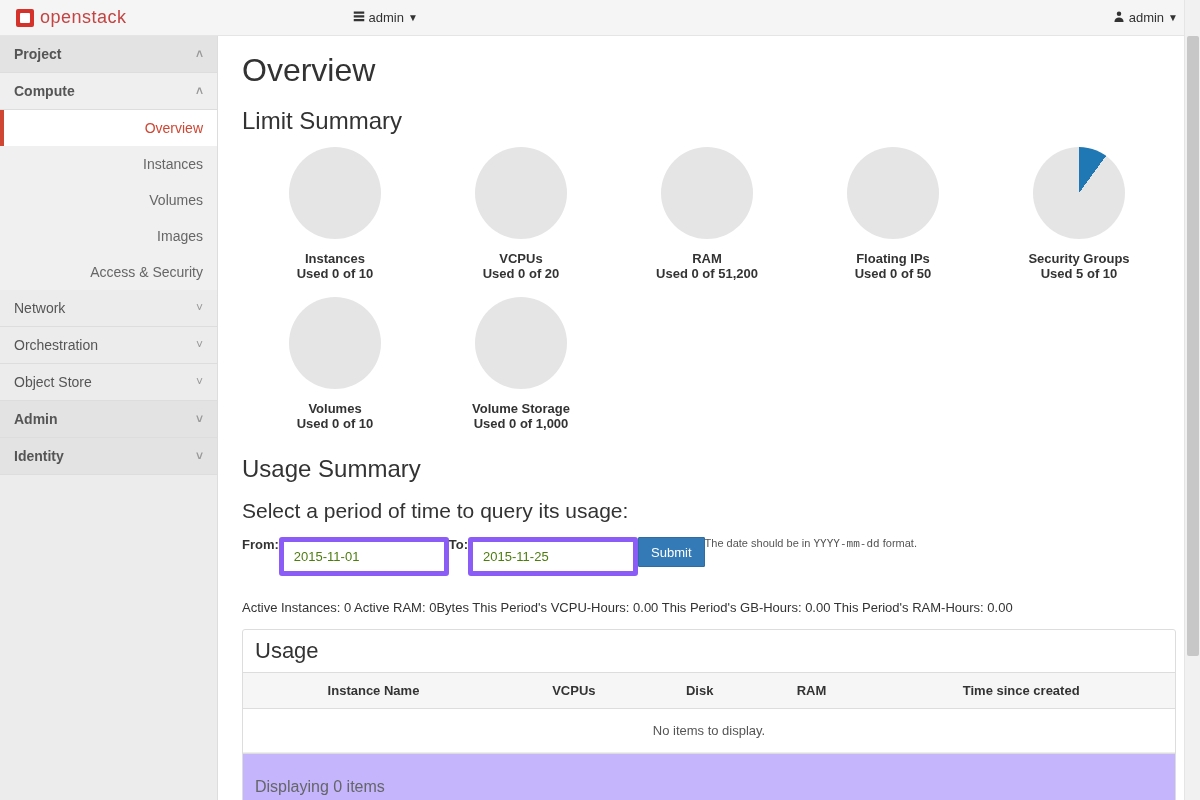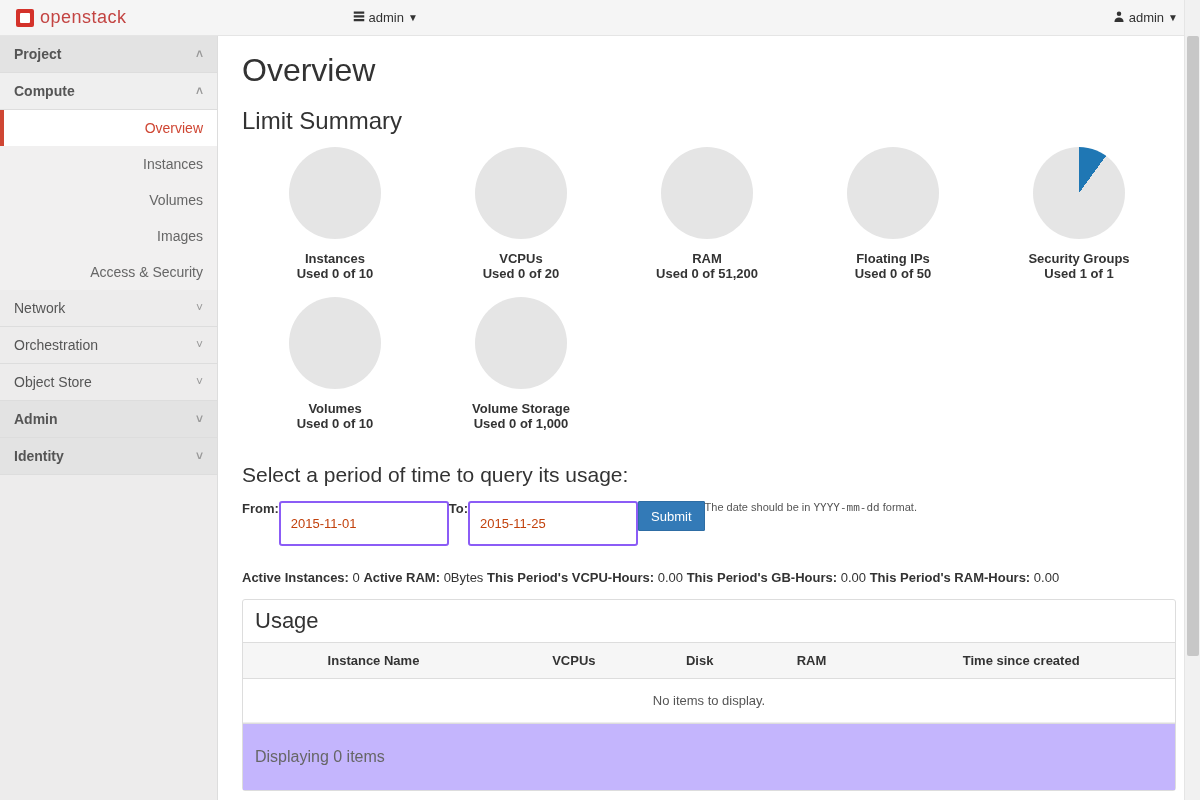--- a/index.html
+++ b/index.html
@@ -68,34 +68,34 @@
   background: conic-gradient(#1f77b4 0deg 36deg, #e5e5e5 36deg 360deg);
 }
 .quota .ql { font-weight: 700; font-size: 13px; color: #333; }
 .quota .qv { font-weight: 700; font-size: 13px; color: #333; }
 
 .period-row {
   display: flex; align-items: flex-start; gap: 0; margin-bottom: 24px; flex-wrap: wrap;
 }
 .period-row label { font-weight: 700; font-size: 13px; }
 .period-row input[type=text] {
-  height: 45px; border: 2px solid #8b5cf6; border-radius: 3px; padding: 0 10px;
-  width: 170px; font-size: 13px; color: #c2410c;
+  height: 39px; border: 5px solid #8b5cf6; border-radius: 3px; padding: 0 10px;
+  width: 170px; font-size: 13px; color: #4d7c0f;
 }
 .btn {
   height: 30px; padding: 0 12px; border-radius: 1px; border: 1px solid transparent;
   cursor: pointer; font-size: 13px; display: inline-flex; align-items: center; gap: 6px;
 }
 .btn-primary { background: #337ab7; color: #fff; border-color: #2e6da4; }
 .btn-default { background: #fff; color: #333; border: 1px solid #ccc; }
 .hint { font-size: 11px; color: #555; }
 .hint-sc { font-family: monospace; font-size: 11px; color: #555; }
 
 .usage-stats { font-size: 13px; color: #333; margin-bottom: 14px; }
-.usage-stats b { font-weight: 700; }
+.usage-stats b { font-weight: 400; }
 
 .card {
   border: 1px solid #ddd; border-radius: 3px;
 }
 .card-header {
   display: flex; align-items: center; justify-content: space-between;
   padding: 8px 12px;
 }
 .card-header h3 { font-size: 22px; font-weight: 500; }
 table.tbl { width: 100%; border-collapse: collapse; }
@@ -215,34 +215,35 @@
         <div class="qv">Used 0 of 51,200</div>
       </div>
       <div class="quota">
         <div class="pie"></div>
         <div class="ql">Floating IPs</div>
         <div class="qv">Used 0 of 50</div>
       </div>
       <div class="quota">
         <div class="pie used"></div>
         <div class="ql">Security Groups</div>
-        <div class="qv">Used 1 of 1</div>
+        <div class="qv">Used 5 of 10</div>
       </div>
       <div class="quota">
         <div class="pie"></div>
         <div class="ql">Volumes</div>
         <div class="qv">Used 0 of 10</div>
       </div>
       <div class="quota">
         <div class="pie"></div>
         <div class="ql">Volume Storage</div>
         <div class="qv">Used 0 of 1,000</div>
       </div>
     </div>
 
+    <h2 class="section">Usage Summary</h2>
     <h3 class="subsection">Select a period of time to query its usage:</h3>
 
     <div class="period-row">
       <label>From:</label>
       <input type="text" value="2015-11-01" style="">
       <label>To:</label>
       <input type="text" value="2015-11-25" style="">
       <button class="btn btn-primary">Submit</button>
       <span class="hint">
         <span>The date should be in </span><span class="hint-sc">YYYY-mm-dd</span><span> format.</span>

